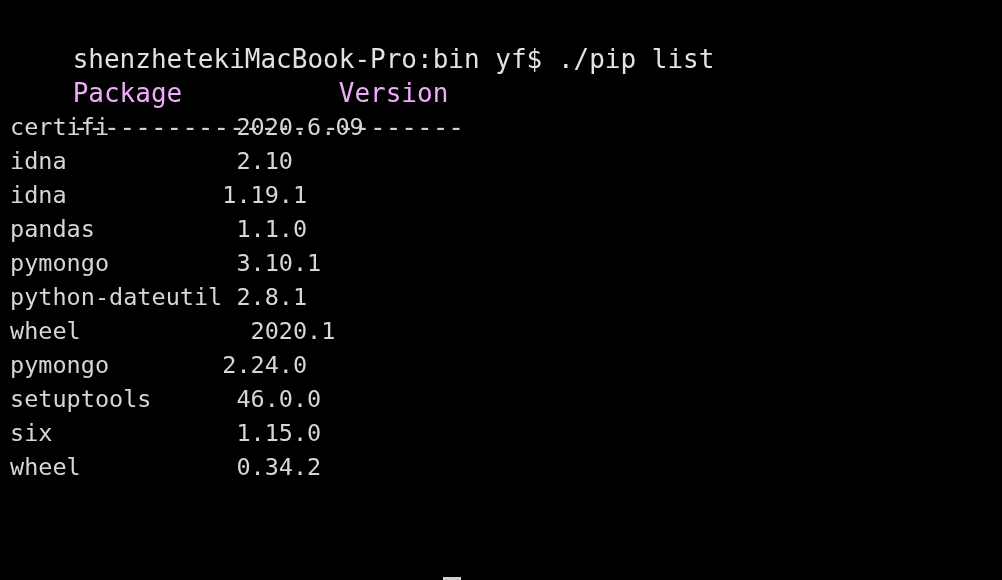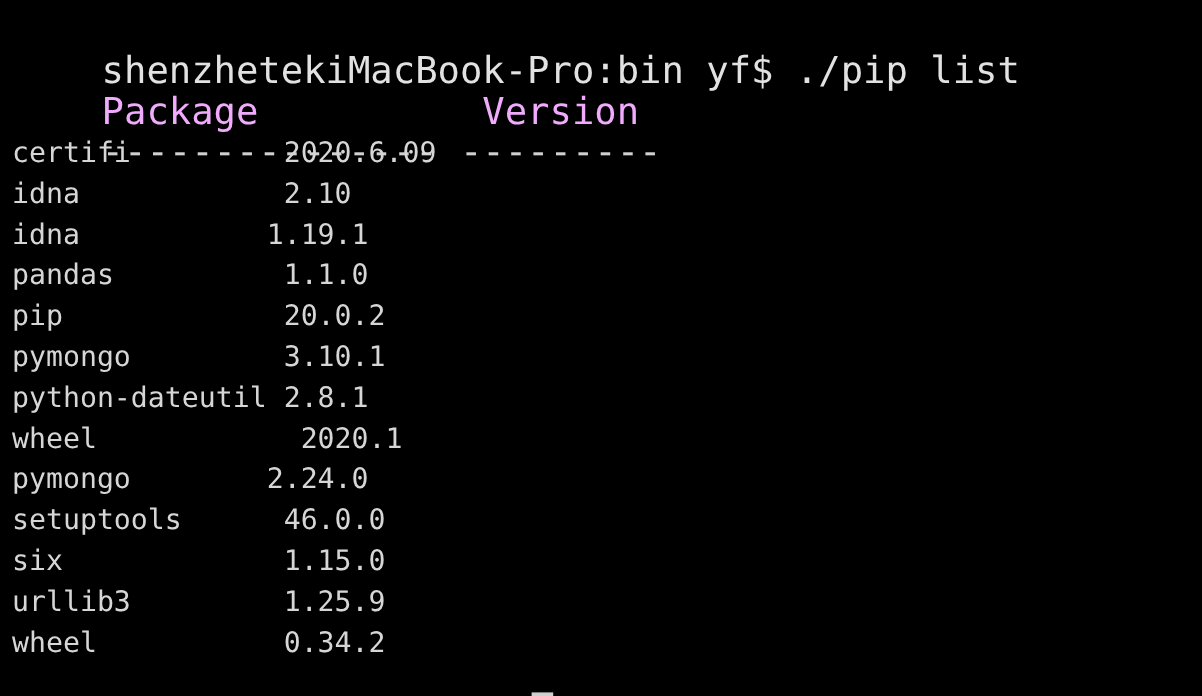--- a/index.html
+++ b/index.html
@@ -24,21 +24,21 @@
     color: #d6d6d6;
     box-sizing: border-box;
     padding: 8px 0 0 10px;
     overflow: hidden;
   }
 
   .term-line {
     display: block;
     height: 34px;
     line-height: 34px;
-    font-size: 31px;
+    font-size: 26px;
     letter-spacing: 0px;
     white-space: pre;
     color: #d6d6d6;
     font-family: "DejaVu Sans Mono", "Liberation Mono", monospace;
   }
 
   .prompt-line {
     color: #e2e2e2;
   }
 
@@ -94,26 +94,24 @@
 
   <div class="term-line rule-line">
     <span class="col-rule">--------------- ---------</span>
   </div>
 
   <div id="rows">
       <div class="pkg-row"><span class="pkg-name">certifi         </span><span class="pkg-version">2020.6.09</span></div>
       <div class="pkg-row"><span class="pkg-name">idna            </span><span class="pkg-version">2.10</span></div>
       <div class="pkg-row"><span class="pkg-name">idna           </span><span class="pkg-version">1.19.1</span></div>
       <div class="pkg-row"><span class="pkg-name">pandas          </span><span class="pkg-version">1.1.0</span></div>
-      <div class="pkg-row"><span class="pkg-name">pip             </span><span class="pkg-version">20.0.2</span></div>
       <div class="pkg-row"><span class="pkg-name">pymongo         </span><span class="pkg-version">3.10.1</span></div>
       <div class="pkg-row"><span class="pkg-name">python-dateutil </span><span class="pkg-version">2.8.1</span></div>
       <div class="pkg-row"><span class="pkg-name">wheel            </span><span class="pkg-version">2020.1</span></div>
       <div class="pkg-row"><span class="pkg-name">pymongo        </span><span class="pkg-version">2.24.0</span></div>
       <div class="pkg-row"><span class="pkg-name">setuptools      </span><span class="pkg-version">46.0.0</span></div>
       <div class="pkg-row"><span class="pkg-name">six             </span><span class="pkg-version">1.15.0</span></div>
-      <div class="pkg-row"><span class="pkg-name">urllib3         </span><span class="pkg-version">1.25.9</span></div>
       <div class="pkg-row"><span class="pkg-name">wheel           </span><span class="pkg-version">0.34.2</span></div>
     </div>
 
   <div id="cursor"></div>
 
 </div>
 
 </body></html>

